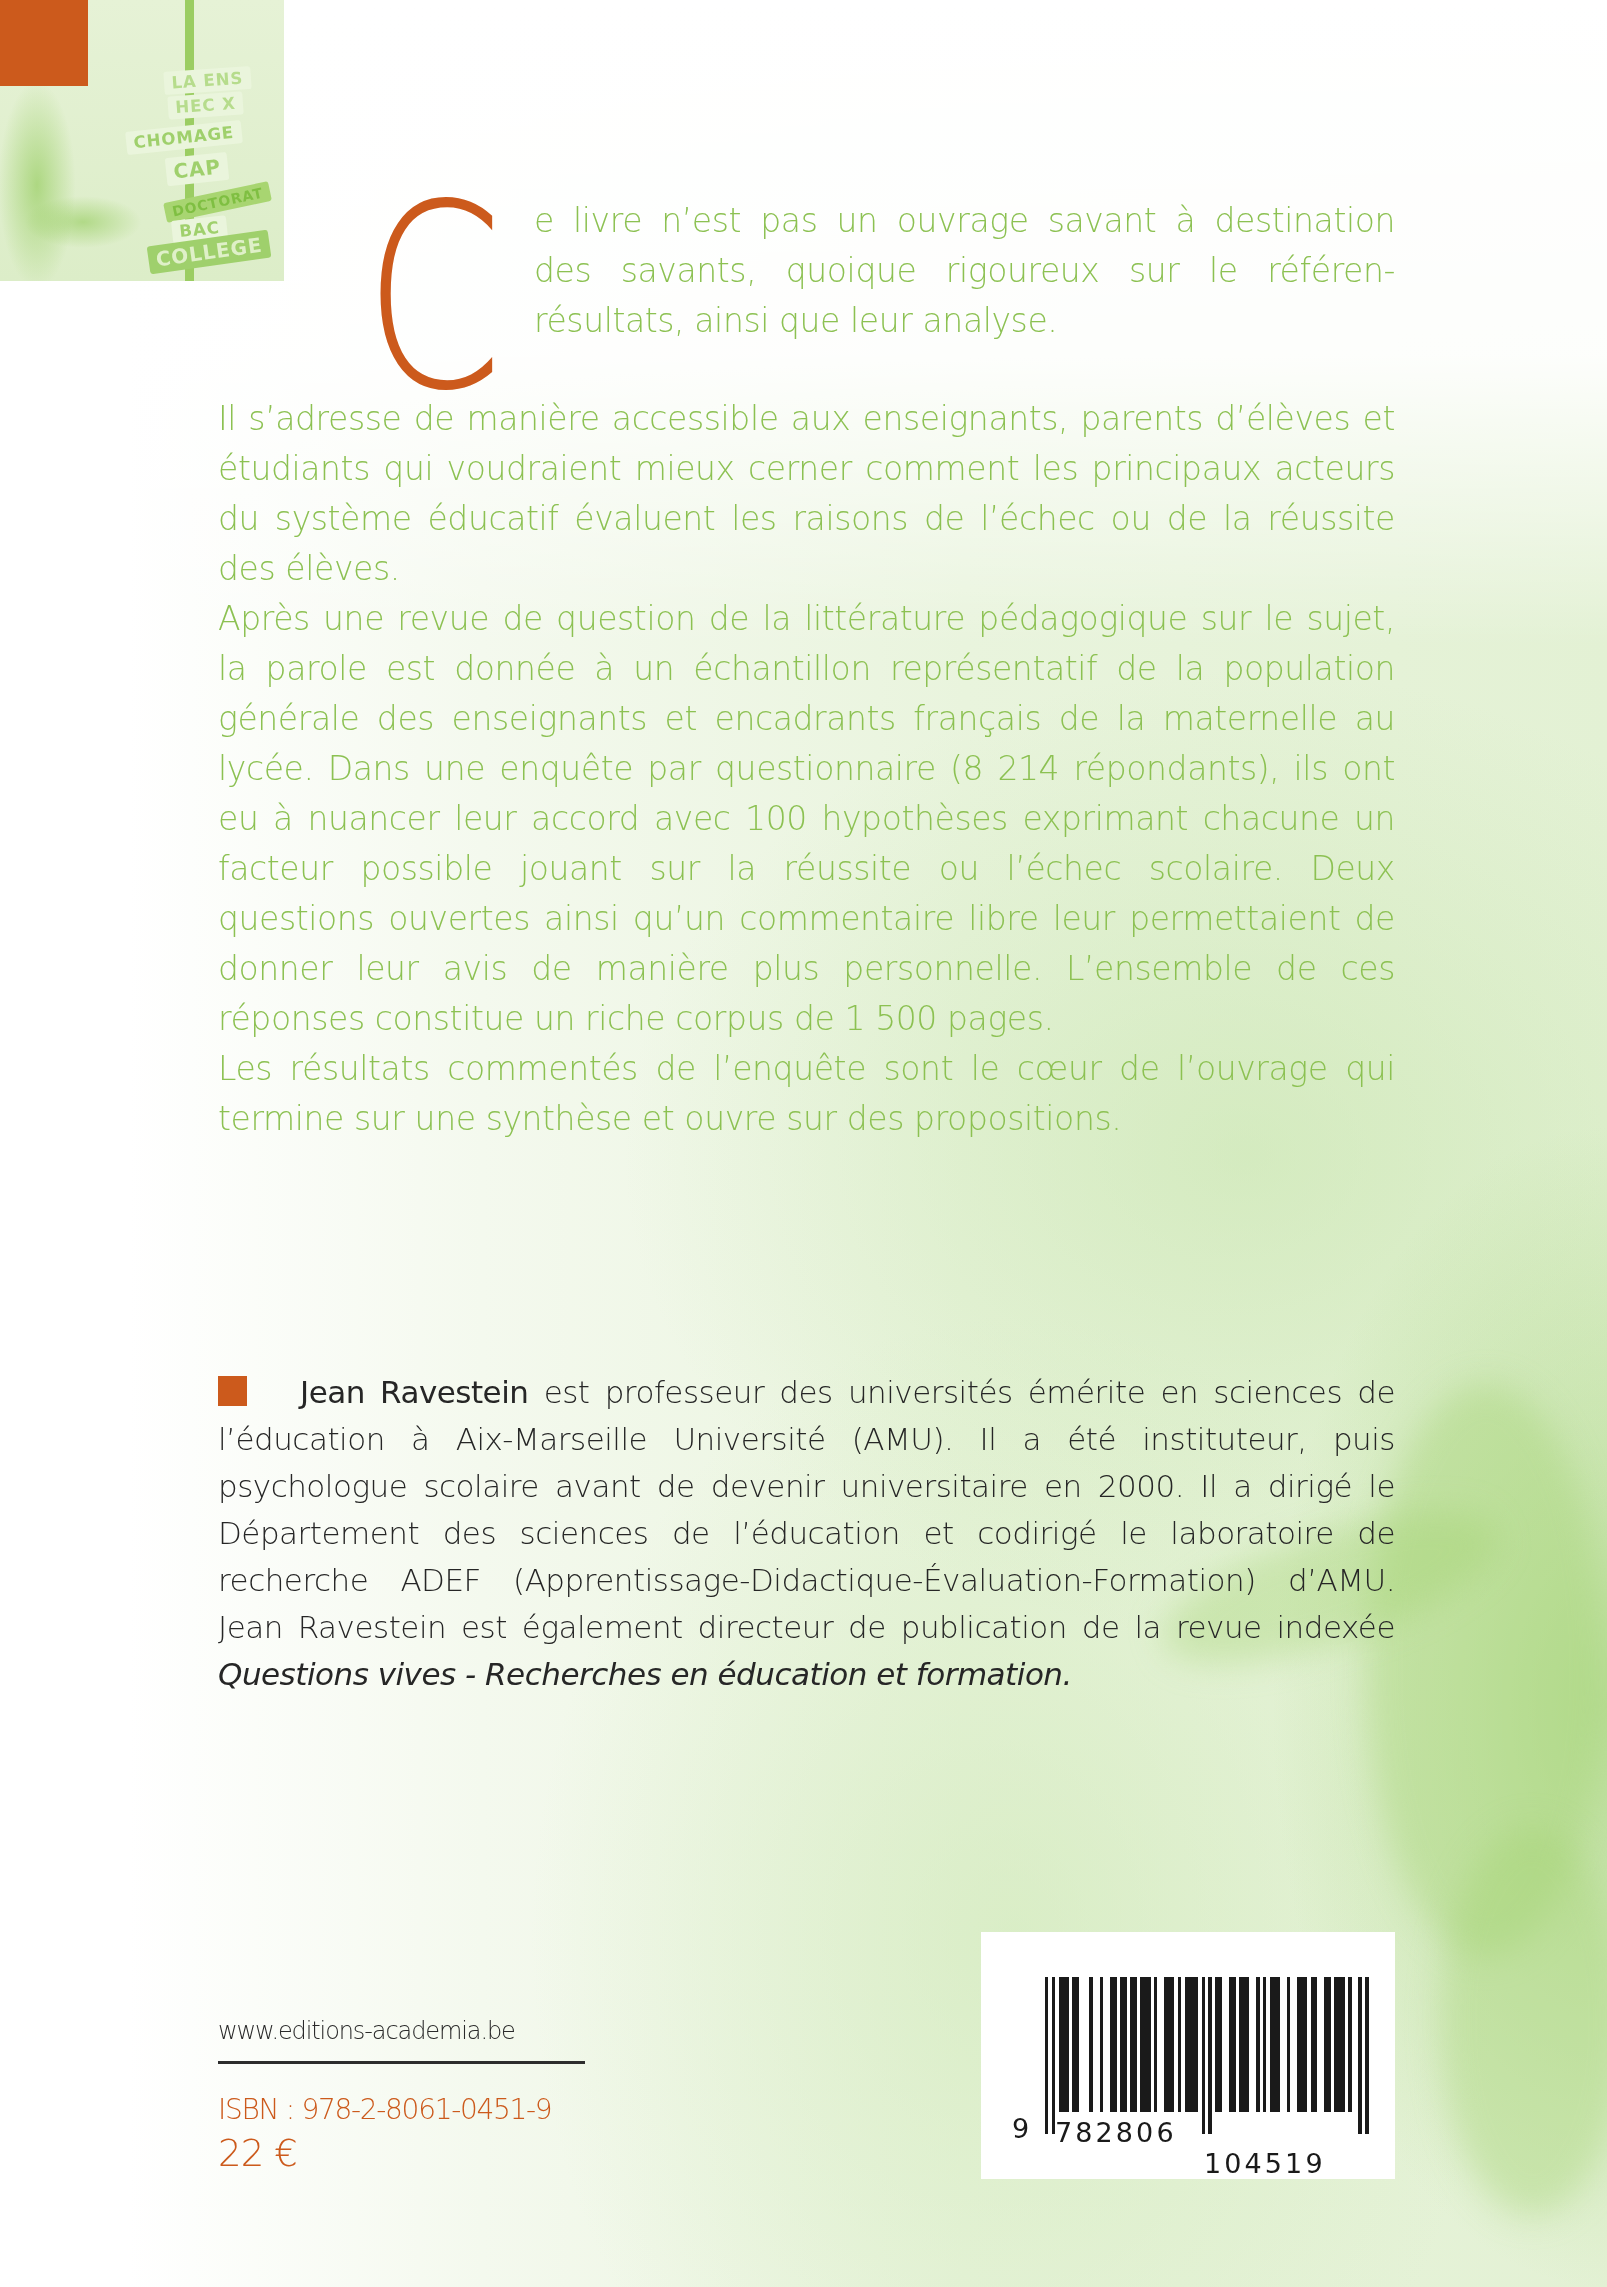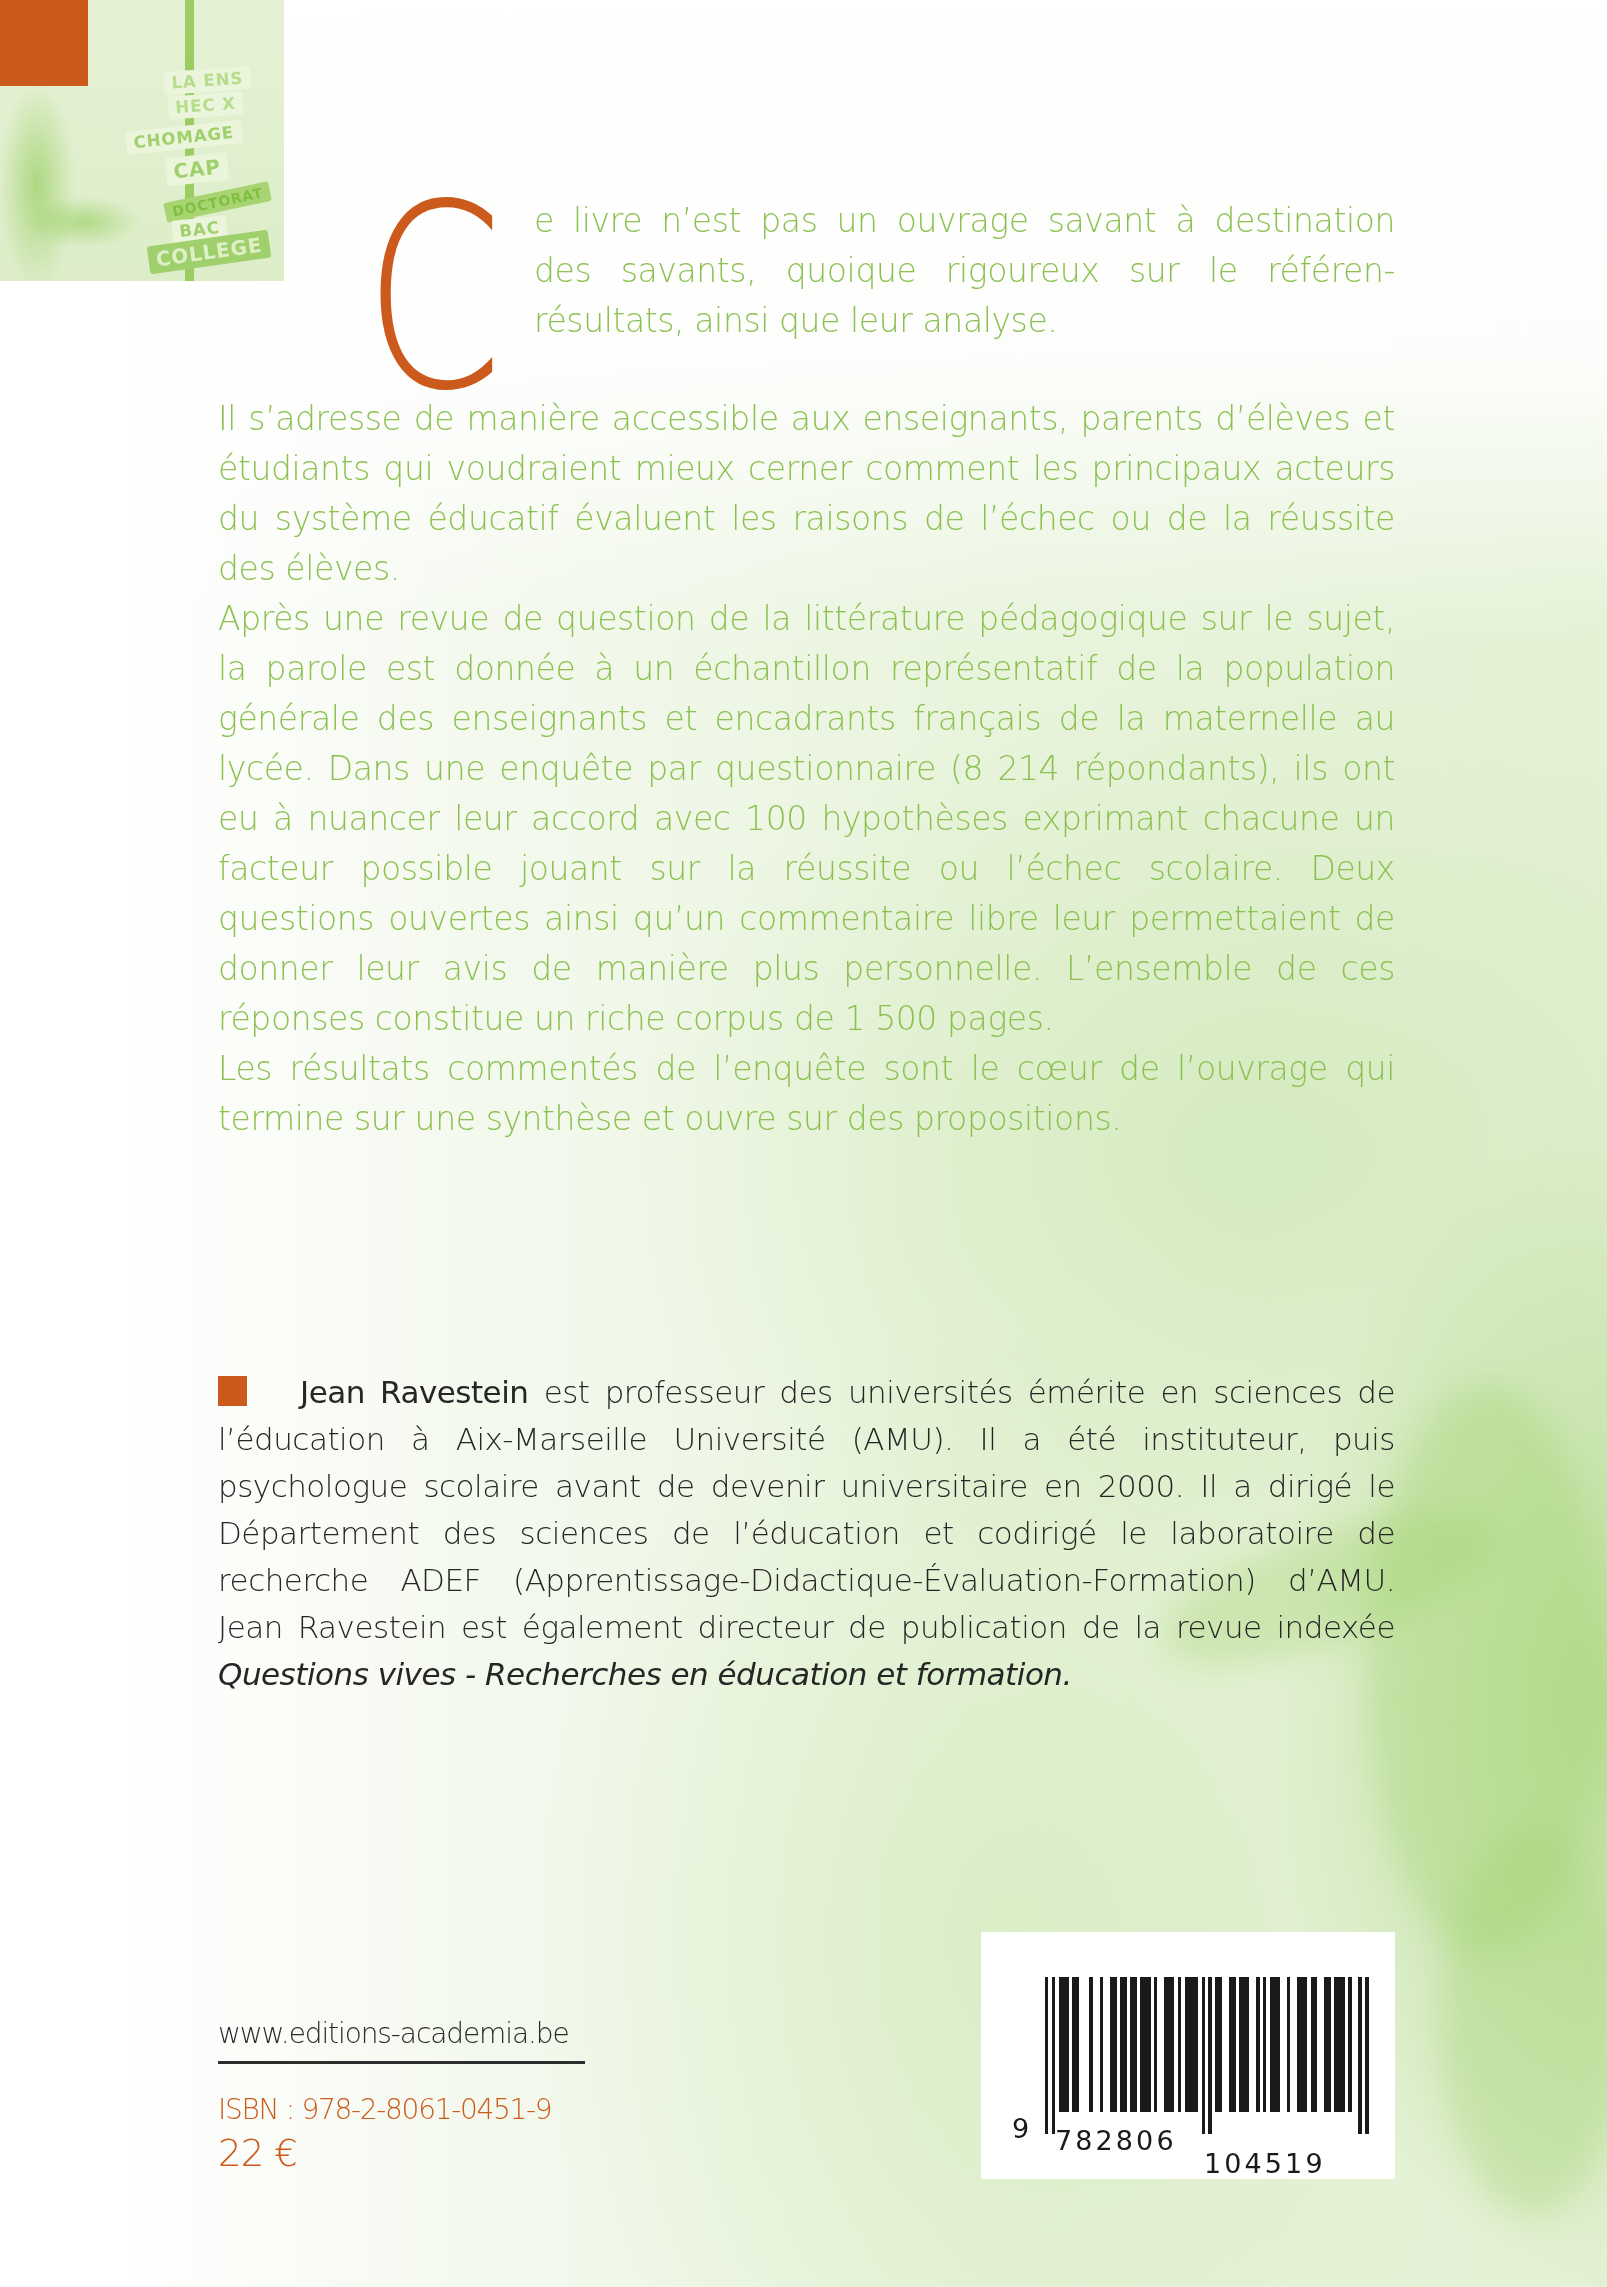--- a/index.html
+++ b/index.html
@@ -151,21 +151,21 @@
       font-style: italic;
     }
 
     
     .website {
       position: absolute;
       left: 218px;
       top: 2017px;
       color: #2a2a2a;
       font-family: "DejaVu Sans", sans-serif;
-      font-size: 28px;
+      font-size: 24px;
       font-weight: 200;
       letter-spacing: -1.1px;
       z-index: 3;
     }
     .rule {
       position: absolute;
       left: 218px;
       top: 2061px;
       width: 367px;
       height: 2.8px;
@@ -228,21 +228,21 @@
       position: absolute;
       left: 31px;
       top: 181px;
       width: 351px;
       font-family: "DejaVu Sans", sans-serif;
       font-size: 27px;
       color: #1a1a1a;
       letter-spacing: 0px;
     }
     .bd-first { position: absolute; left: 0; top: 0; }
-    .bd-left { position: absolute; left: 43px; top: 12px; letter-spacing: 3.1px; }
+    .bd-left { position: absolute; left: 43px; top: 4px; letter-spacing: 3.1px; }
     .bd-right { position: absolute; left: 192px; top: 0; letter-spacing: 3.1px; margin-top: 35px; }
   </style>
 </head>
 <body>
 
 <div class="bg-wash"></div>
 <div class="flower-streak" style="left:1366px; top:1384px; width:240px; height:572px;"></div>
 <div class="flower-streak" style="left:1154px; top:1532px; width:351px; height:111px; transform:rotate(-18deg);"></div>
 <div class="flower-streak" style="left:1440px; top:1827px; width:185px; height:388px;"></div>
 

